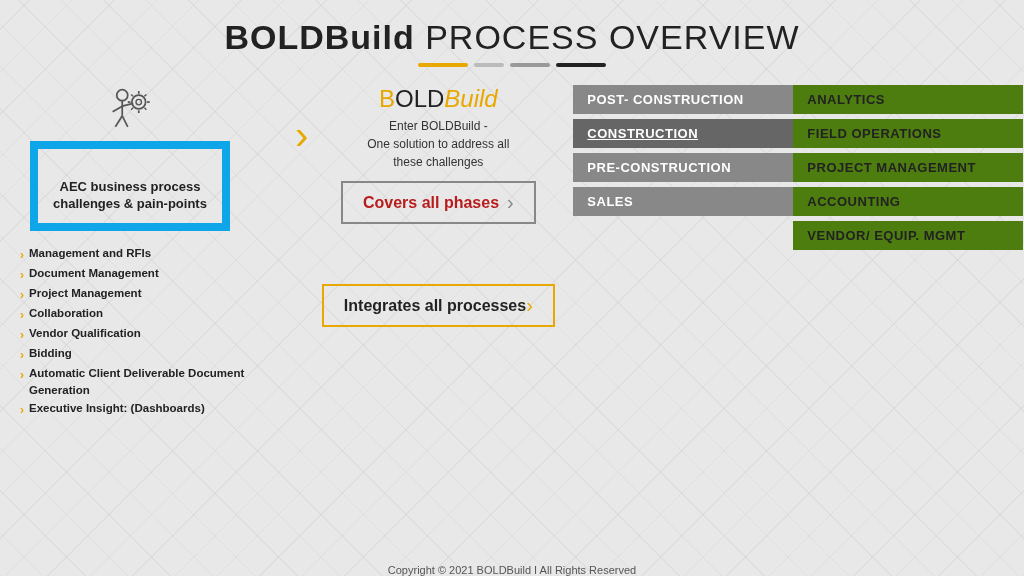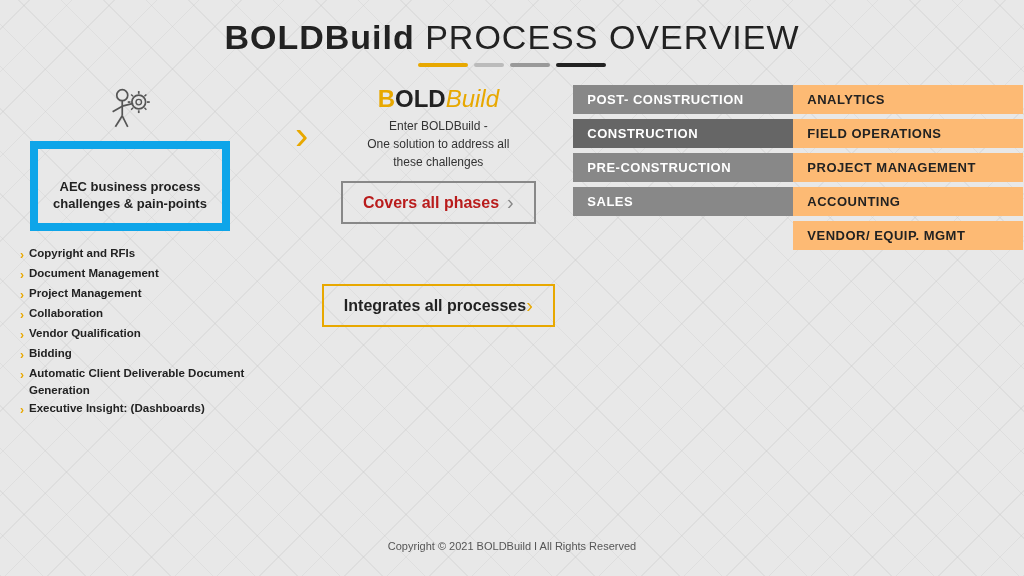--- a/index.html
+++ b/index.html
@@ -147,21 +147,21 @@
       padding-top: 0;
     }
 
     .boldbuild-logo {
       text-align: center;
       margin-bottom: 4px;
     }
 
     .logo-bold {
       font-size: 24px;
-      font-weight: 700;
+      font-weight: 400;
       color: #222;
     }
 
     .logo-bold .b-yellow { color: #e8a800; }
 
     .logo-build {
       font-size: 24px;
       font-weight: 400;
       color: #e8a800;
       font-style: italic;
@@ -237,39 +237,40 @@
       color: #fff;
       font-size: 13px;
       font-weight: 700;
       letter-spacing: 0.5px;
       margin-bottom: 5px;
       text-align: left;
     }
 
     .phase-btn.active {
       background: #666;
+      text-decoration: underline;
     }
 
     .module-btn {
       display: block;
       width: 230px;
       padding: 7px 14px;
-      background: #fdba74;
+      background: #4d7c0f;
       color: #222;
       font-size: 13px;
       font-weight: 900;
       letter-spacing: 0.5px;
       margin-bottom: 5px;
       text-align: left;
     }
 
     
     .footer {
       position: absolute;
-      bottom: 24px;
+      bottom: 0;
       width: 100%;
       text-align: center;
       font-size: 11px;
       color: #555;
     }
 
     .icon-container {
       width: 200px;
       margin-left: 10px;
       display: flex;
@@ -330,21 +331,21 @@
         </svg>
       </div>
 
       <div class="aec-box">
         <div class="aec-box-text">AEC business process challenges &amp; pain-points</div>
       </div>
 
       <ul class="list-items">
         <li>
             <span class="list-chevron">›</span>
-            <span>Copyright and RFIs</span>
+            <span>Management and RFIs</span>
           </li>
         <li>
             <span class="list-chevron">›</span>
             <span>Document Management</span>
           </li>
         <li>
             <span class="list-chevron">›</span>
             <span>Project Management</span>
           </li>
         <li>

